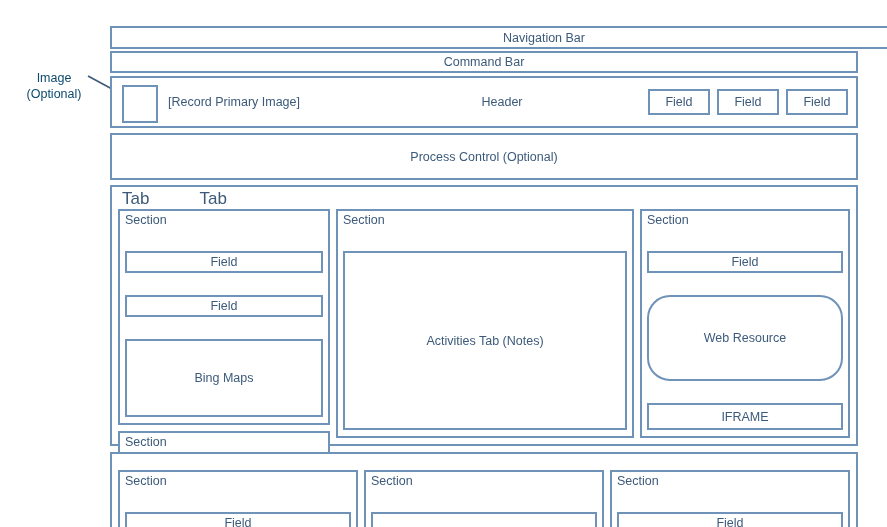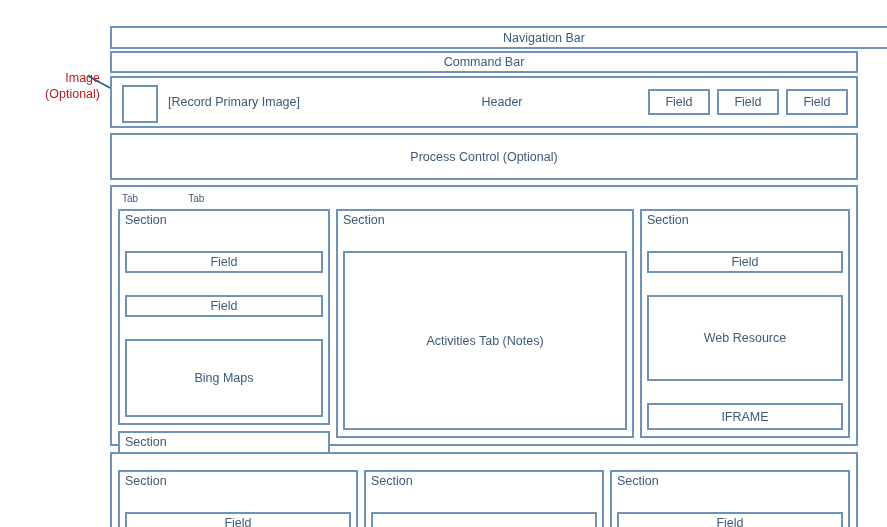--- a/index.html
+++ b/index.html
@@ -36,22 +36,22 @@
   }
 
   
   #annotation {
     position: absolute;
     left: 8px;
     top: 70px;
     width: 92px;
     font-size: 12.5px;
     line-height: 16px;
-    color: #b91c1c;
-    text-align: right;
+    color: #0c4a6e;
+    text-align: center;
   }
   #annotation span { display: block; }
   #arrow-svg {
     position: absolute;
     left: 86px;
     top: 72px;
     width: 60px;
     height: 38px;
     overflow: visible;
   }
@@ -75,21 +75,21 @@
   
   #process-control { left: 110px; top: 133px; width: 748px; height: 47px; }
 
   
   #tab-panel       { left: 110px; top: 185px; width: 748px; height: 261px; }
   #tab-strip {
     position: absolute; left: 8px; top: 3px; height: 17px;
     display: flex; gap: 46px;
   }
   .tab-item {
-    font-size: 10px; color: #3c5a7a; line-height: 17px;
+    font-size: 17px; color: #3c5a7a; line-height: 17px;
     padding: 0 2px; cursor: default; white-space: nowrap;
   }
 
   #columns {
     position: absolute;
     left: 6px; top: 22px; right: 6px; bottom: 6px;
     display: flex; gap: 6px;
   }
   .column { position: relative; display: flex; flex-direction: column; gap: 6px; }
   #col-left   { width: 212px; }
@@ -129,21 +129,21 @@
     background: #ffffff;
     display: flex; align-items: center; justify-content: center;
     font-size: 12.5px; color: #3c5a7a;
   }
   #section-left-a   { flex: none; }
   #bing-maps-block  { height: 78px; }
   #section-left-b   { flex: none; }
   #section-middle   { flex: 1; }
   #activities-block { flex: 1; }
   #section-right    { flex: 1; }
-  #web-resource-block { height: 86px; flex: none; }
+  #web-resource-block { height: 86px; flex: none; border-radius: 23px; }
   #iframe-block       { flex: 1; }
 
   
   #bottom-panel { left: 110px; top: 452px; width: 748px; height: 120px; }
   #bottom-columns {
     position: absolute; left: 6px; top: 16px; right: 6px; bottom: 0;
     display: flex; gap: 6px;
   }
   .bottom-section { flex: 1; }
 </style>

